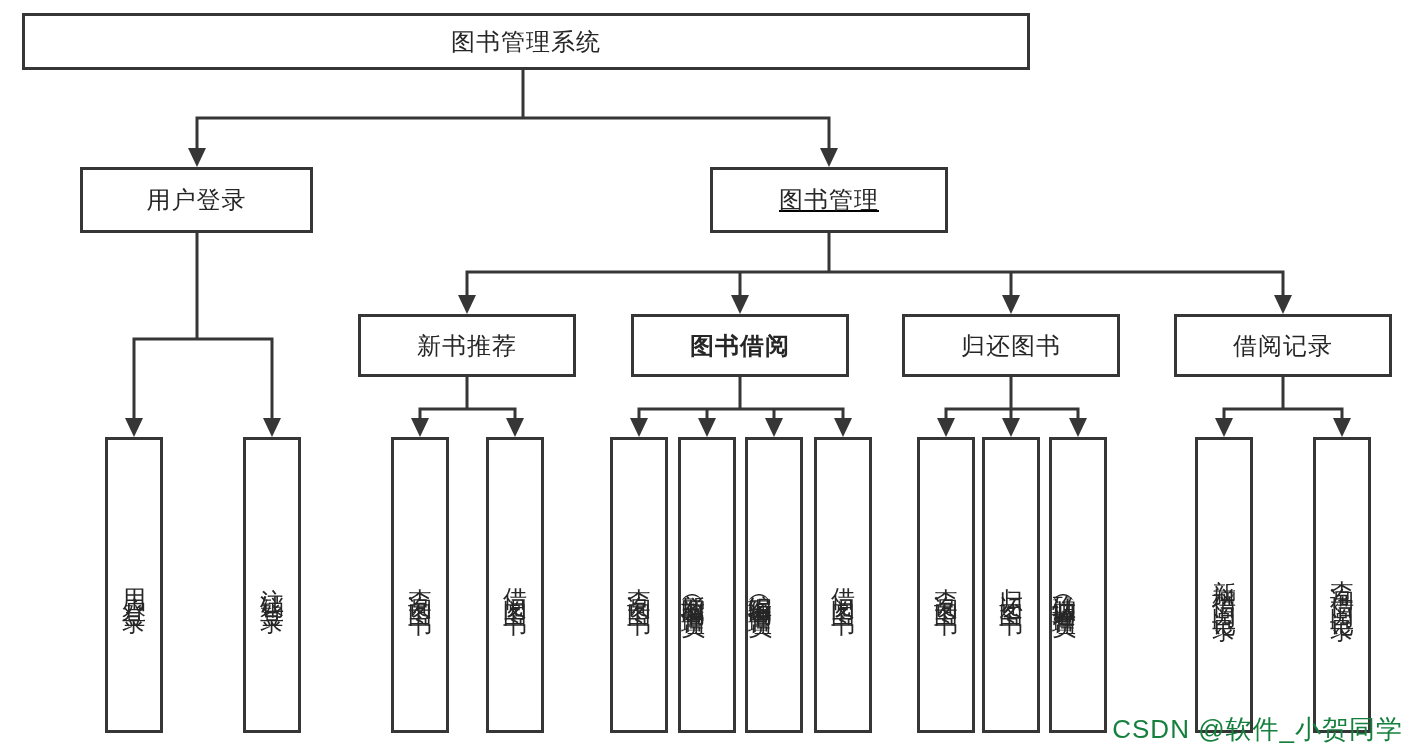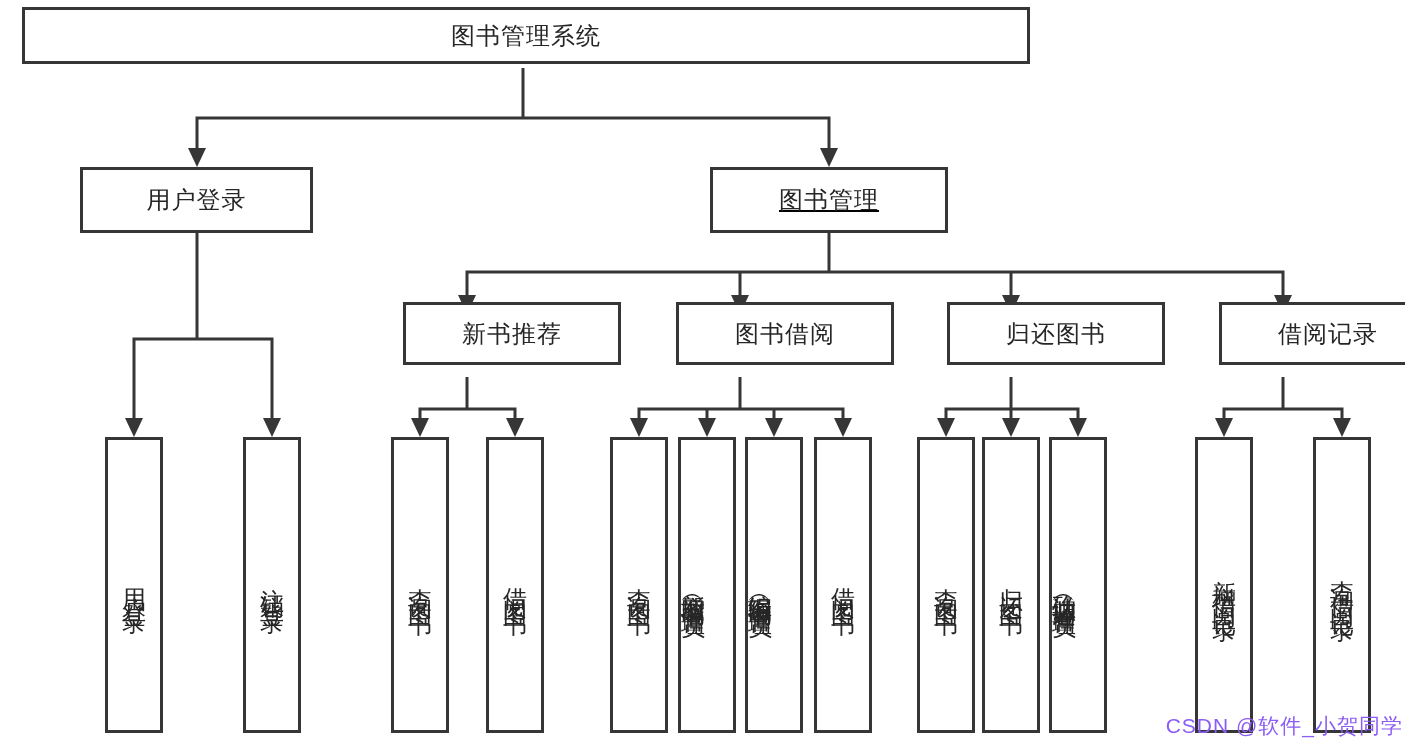--- a/index.html
+++ b/index.html
@@ -53,28 +53,28 @@
   }
   .leaf.top-align {
     align-items: center;
     justify-content: flex-start;
     padding-top: 6px;
     height: 284px;
   }
   .len10 { letter-spacing: 3px; }
 
   
-  #b-root   { left: 22px;  top: 7px;  width: 1002px; height: 51px; }
+  #b-root   { left: 22px;  top: 13px;  width: 1002px; height: 51px; }
   
   #b-login  { left: 80px;  top: 167px; width: 227px;  height: 60px; }
   #b-mgmt   { left: 710px; top: 167px; width: 232px;  height: 60px; text-decoration: underline; }
   
-  #b-new, #b-borrow, #b-current, #b-records { top: 302px; width: 212px; height: 57px; margin-left: 45px; }
+  #b-new, #b-borrow, #b-current, #b-records { top: 314px; width: 212px; height: 57px; }
   #b-new     { left: 358px; }
-  #b-borrow  { left: 631px; }
+  #b-borrow  { left: 631px; font-weight: bold; }
   #b-current { left: 902px; }
   #b-records { left: 1174px; }
   
   #lf-a1 { left: 105px; }
   #lf-a2 { left: 243px; }
   #lf-b1 { left: 391px; }
   #lf-b2 { left: 486px; }
   #lf-c1 { left: 610px; }
   #lf-c2 { left: 678px; }
   #lf-c3 { left: 745px; }
@@ -82,23 +82,23 @@
   #lf-d1 { left: 917px; }
   #lf-d2 { left: 982px; }
   #lf-d3 { left: 1049px; }
   #lf-e1 { left: 1195px; }
   #lf-e2 { left: 1313px; }
 
   #watermark {
     position: absolute;
     top: 712px;
     right: 2px;
-    font-size: 21px;
+    font-size: 26px;
     letter-spacing: 1px;
-    color: #8b5cf6;
+    color: #15803d;
     z-index: 5;
     white-space: nowrap;
   }
 </style>
 </head>
 <body>
 
 <div id="canvas">
 
   <svg id="wires" width="1405" height="747" viewBox="0 0 1405 747">

